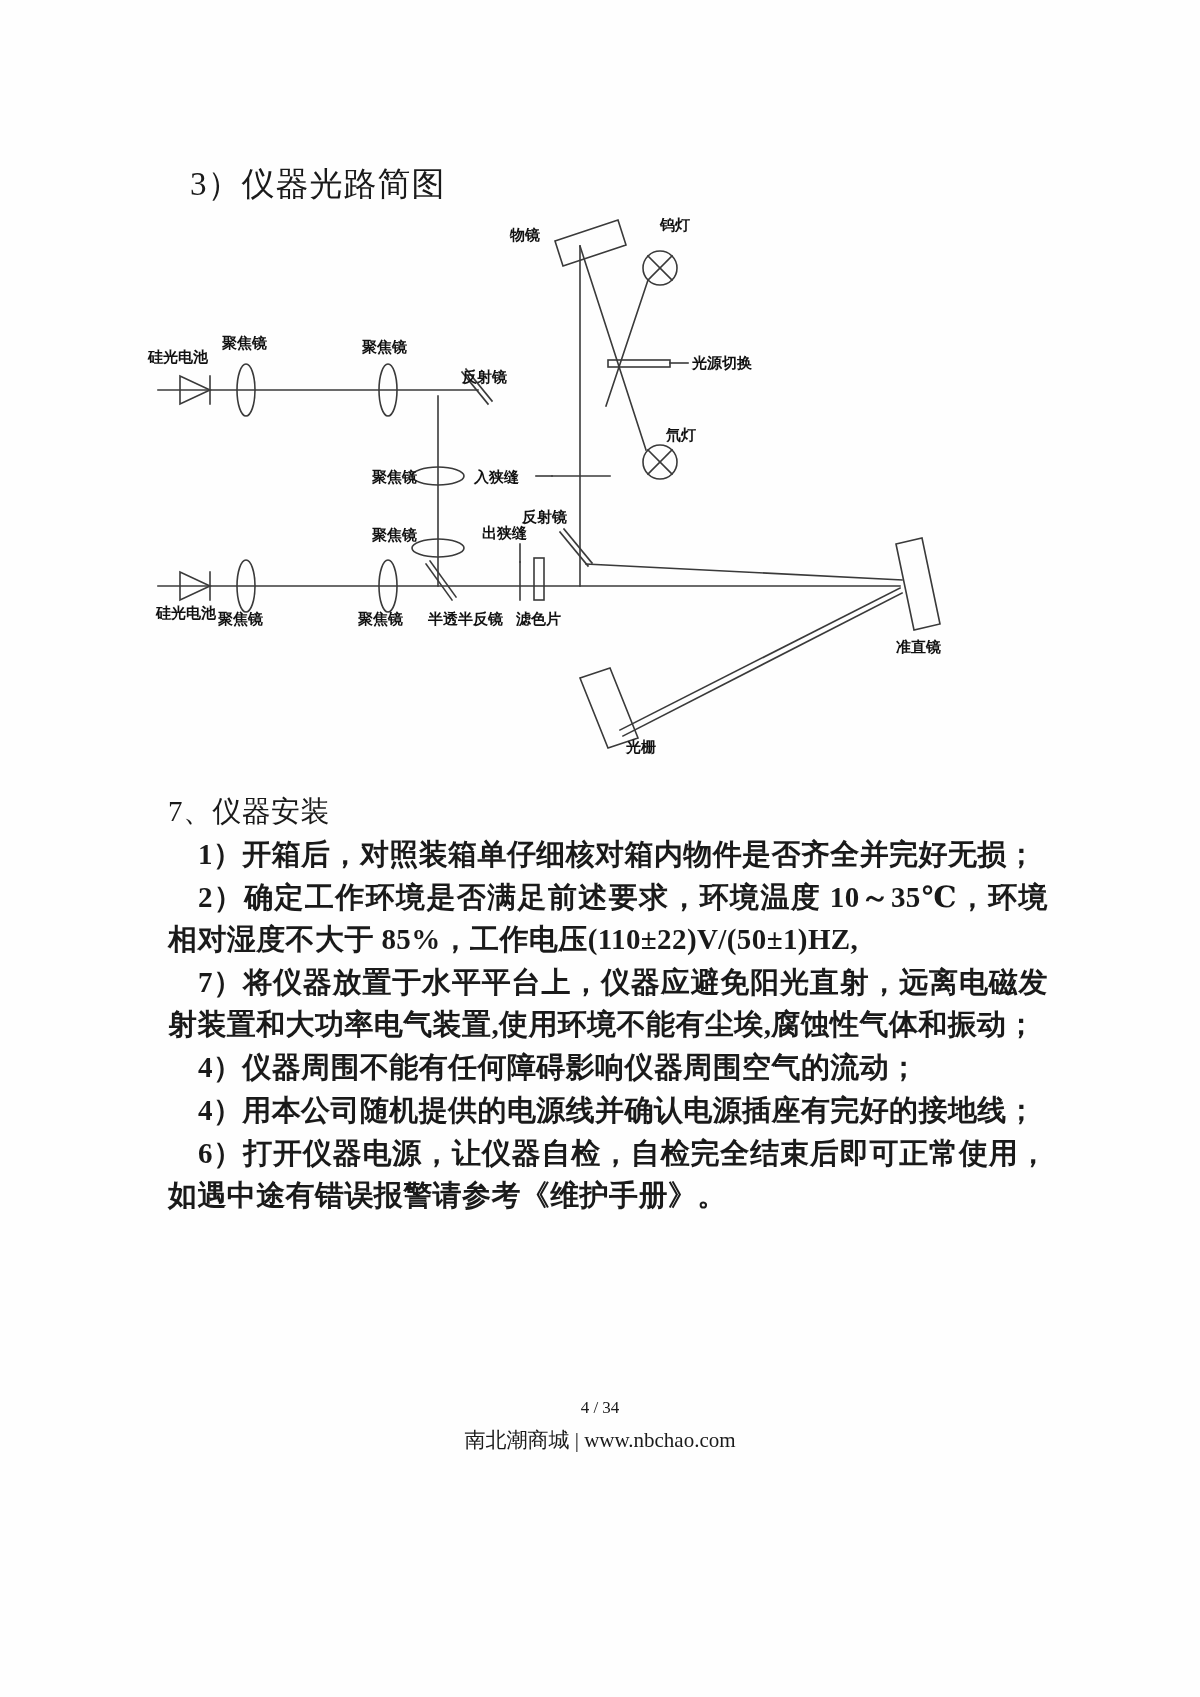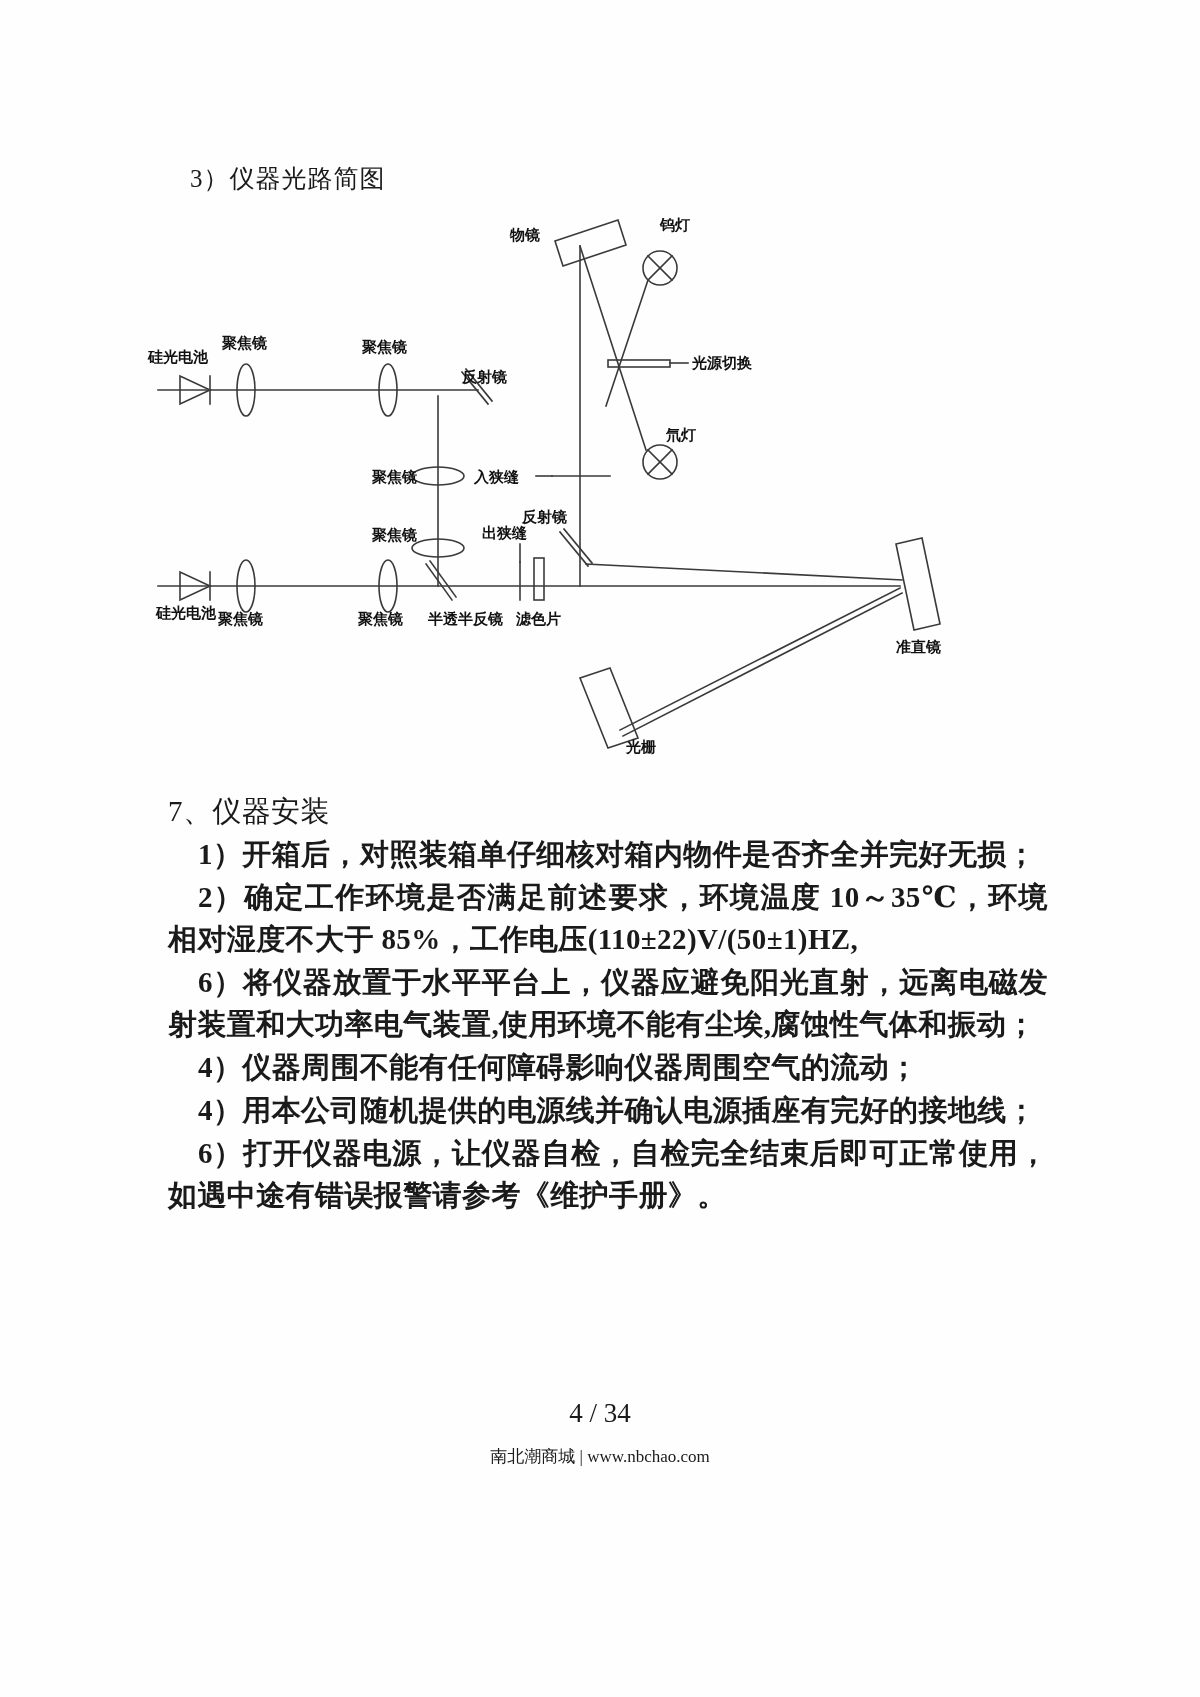--- a/index.html
+++ b/index.html
@@ -20,21 +20,21 @@
     position: absolute;
     inset: 0;
     background: #fefefe;
   }
 
   
   .section-heading {
     position: absolute;
     left: 190px;
     top: 162px;
-    font-size: 25px;
+    font-size: 33px;
     letter-spacing: 1px;
     white-space: nowrap;
   }
 
   
   .diagram {
     position: absolute;
     left: 140px;
     top: 200px;
     width: 920px;
@@ -70,28 +70,28 @@
 
   
   .footer {
     position: absolute;
     left: 0;
     right: 0;
     top: 1398px;
     text-align: center;
   }
   .page-num {
-    font-size: 27px;
+    font-size: 17px;
     font-family: "Liberation Serif", serif;
     margin: 0 0 6px 0;
   }
   .footer-site {
-    font-size: 17px;
+    font-size: 21px;
     font-family: "Liberation Serif", serif;
-    margin: 16px;
+    margin: 8px;
   }
 </style>
 </head>
 <body>
 
 <div class="page">
 
   <div class="section-heading">3）仪器光路简图</div>
 
   <div class="diagram">
@@ -236,21 +236,21 @@
 
       <text class="dg-label" x="756" y="452">准直镜</text>
       <text class="dg-label" x="486" y="552">光栅</text>
     </svg>
   </div>
 
   <div class="body-block">
     <p class="para lvl0">7、仪器安装</p>
     <p class="para lvl1">1）开箱后，对照装箱单仔细核对箱内物件是否齐全并完好无损；</p>
     <p class="para lvl1">2）确定工作环境是否满足前述要求，环境温度 10～35℃，环境相对湿度不大于 85%，工作电压(110±22)V/(50±1)HZ,</p>
-    <p class="para lvl1">6）将仪器放置于水平平台上，仪器应避免阳光直射，远离电磁发射装置和大功率电气装置,使用环境不能有尘埃,腐蚀性气体和振动；</p>
+    <p class="para lvl1">7）将仪器放置于水平平台上，仪器应避免阳光直射，远离电磁发射装置和大功率电气装置,使用环境不能有尘埃,腐蚀性气体和振动；</p>
     <p class="para lvl1">4）仪器周围不能有任何障碍影响仪器周围空气的流动；</p>
     <p class="para lvl1">4）用本公司随机提供的电源线并确认电源插座有完好的接地线；</p>
     <p class="para lvl1">6）打开仪器电源，让仪器自检，自检完全结束后即可正常使用，如遇中途有错误报警请参考《维护手册》。</p>
   </div>
 
   <div class="footer">
     <p class="page-num">4 / 34</p>
     <p class="footer-site">南北潮商城 | www.nbchao.com</p>
   </div>
 

